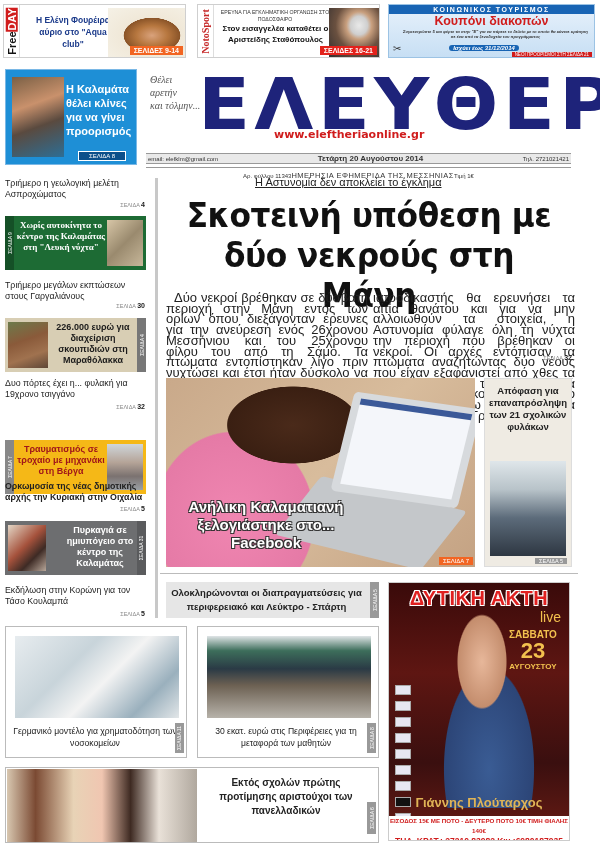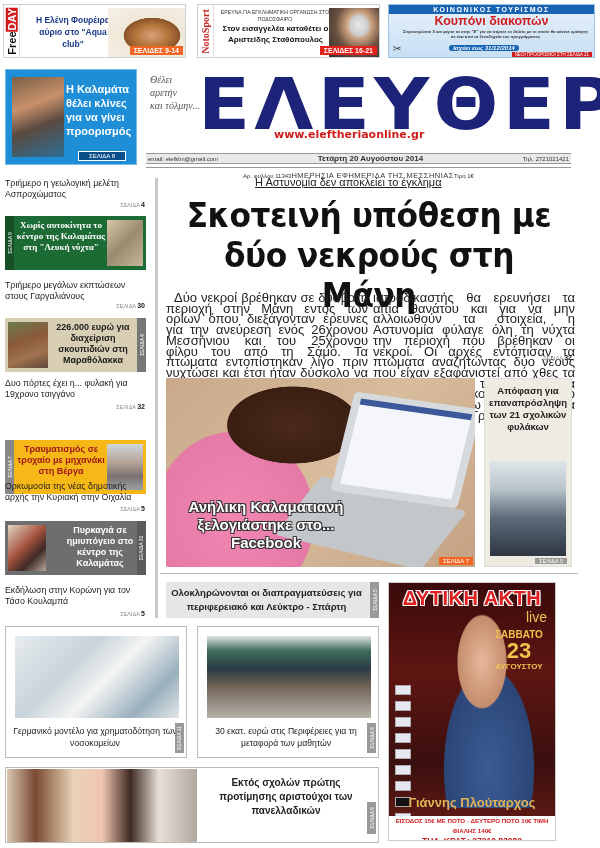--- a/index.html
+++ b/index.html
@@ -60,21 +60,21 @@
   .guards .pagetag { position: absolute; right: 4px; bottom: 2px; background: #999; color: #fff; font-size: 5.5px; padding: 0 4px; }
 
   .rule { position: absolute; left: 160px; top: 573px; width: 418px; height: 1px; background: #bbb; }
 
   .grey-head { position: absolute; left: 166px; top: 582px; width: 213px; height: 36px; background: #e6e6e6; }
   .grey-head .t { position: absolute; left: 0; right: 12px; top: 4px; text-align: center; font-weight: bold; font-size: 9.5px; line-height: 14px; }
   .vtag { position: absolute; width: 9px; background: #999; display: flex; align-items: center; justify-content: center; }
   .vtag span { transform: rotate(-90deg); color: #fff; font-size: 5px; white-space: nowrap; }
 
   
-  .ad { position: absolute; left: 388px; top: 582px; width: 168px; height: 259px; background: linear-gradient(180deg,#3a0a0a 0%,#5e1612 35%,#3a0f0f 70%,#6a1c14 100%); border: 1px solid #ccc; overflow: hidden; }
+  .ad { position: absolute; left: 388px; top: 582px; width: 182px; height: 259px; background: linear-gradient(180deg,#3a0a0a 0%,#5e1612 35%,#3a0f0f 70%,#6a1c14 100%); border: 1px solid #ccc; overflow: hidden; }
   .ad .title { position: absolute; left: 4px; right: 4px; top: 4px; text-align: center; font-weight: bold; font-size: 20px; color: #e02020; letter-spacing: 0.5px; text-shadow: 1px 1px 0 #fff, -1px -1px 0 #fff, 1px -1px 0 #fff, -1px 1px 0 #fff; }
   .ad .live { position: absolute; right: 8px; top: 26px; font-size: 14px; color: #f2c14e; }
   .ad .man { position: absolute; left: 30px; top: 30px; width: 140px; height: 195px; background: radial-gradient(ellipse at 45% 25%, #e7b79a 0%, #c48d6d 22%, transparent 23%), radial-gradient(ellipse at 50% 80%, #3a5c94 0%, #2c4577 45%, transparent 46%); }
   .ad .day { position: absolute; right: 6px; top: 46px; width: 60px; text-align: center; color: #f2c14e; font-weight: bold; }
   .ad .day .d1 { font-size: 10px; }
   .ad .day .d2 { font-size: 22px; line-height: 22px; }
   .ad .day .d3 { font-size: 8px; }
   .ad .sponsors { position: absolute; left: 6px; top: 102px; width: 18px; }
   .ad .sponsors div { width: 16px; height: 10px; background: #e7e7f2; margin-bottom: 6px; border: 1px solid #aaa; }
   .ad .artist { position: absolute; left: 0; right: 0; top: 212px; text-align: center; color: #e0b456; font-size: 13px; font-weight: bold; }
@@ -172,21 +172,21 @@
 <div class="pgref" style="top:403px;"><span>ΣΕΛΙΔΑ</span> <b>32</b></div>
 
 <div class="lbox" style="top:408px;background:#f5b817;margin-top:32px;">
   <div class="side" style="left:0;background:#888;">
       <span>ΣΕΛΙΔΑ 7</span>
     </div>
   <div class="t" style="left:12px;top:4px;width:88px;color:#a0161a;">Τραυματισμός σε τροχαίο με μηχανάκι στη Βέργα</div>
   <div class="img" style="right:3px;background:linear-gradient(180deg,#cfd6db 0%,#b5a498 40%,#7b7270 70%,#9aa0a5 100%);"></div>
 </div>
 
-<div class="litem" style="top:481px;">Ορκωμοσία της νέας δημοτικής αρχής την Κυριακή στην Οιχαλία</div>
+<div class="litem" style="top:481px;font-weight:bold;">Ορκωμοσία της νέας δημοτικής αρχής την Κυριακή στην Οιχαλία</div>
 <div class="pgref" style="top:505px;"><span>ΣΕΛΙΔΑ</span> <b>5</b></div>
 
 <div class="lbox" style="top:521px;background:#6d6e70;">
   <div class="img" style="left:3px;width:38px;background:linear-gradient(135deg,#e3d6c6 0%,#a5523c 45%,#3e2b25 70%,#b8a79a 100%);"></div>
   <div class="t" style="left:52px;top:4px;width:86px;color:#fff;">Πυρκαγιά σε ημιυπόγειο στο κέντρο της Καλαμάτας</div>
   <div class="side" style="right:0;background:#5a5b5d;">
       <span>ΣΕΛΙΔΑ 31</span>
     </div>
 </div>
 

